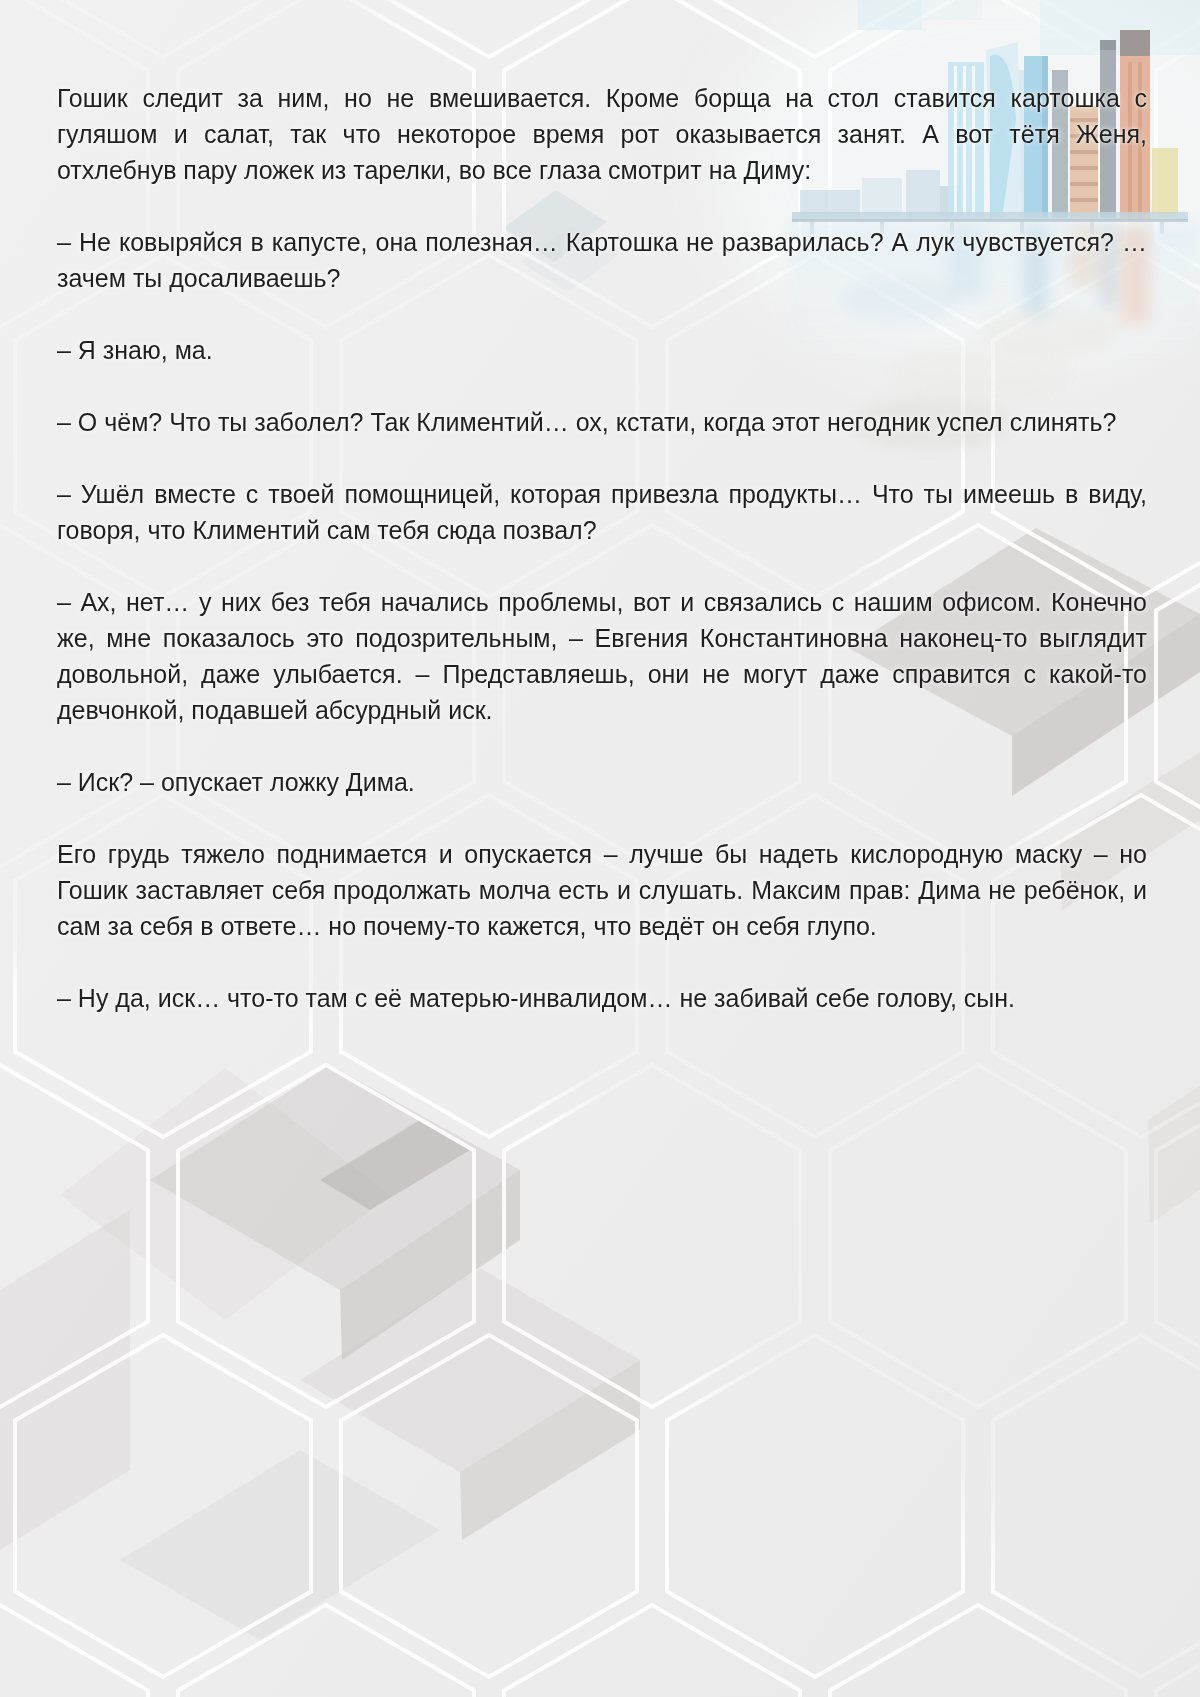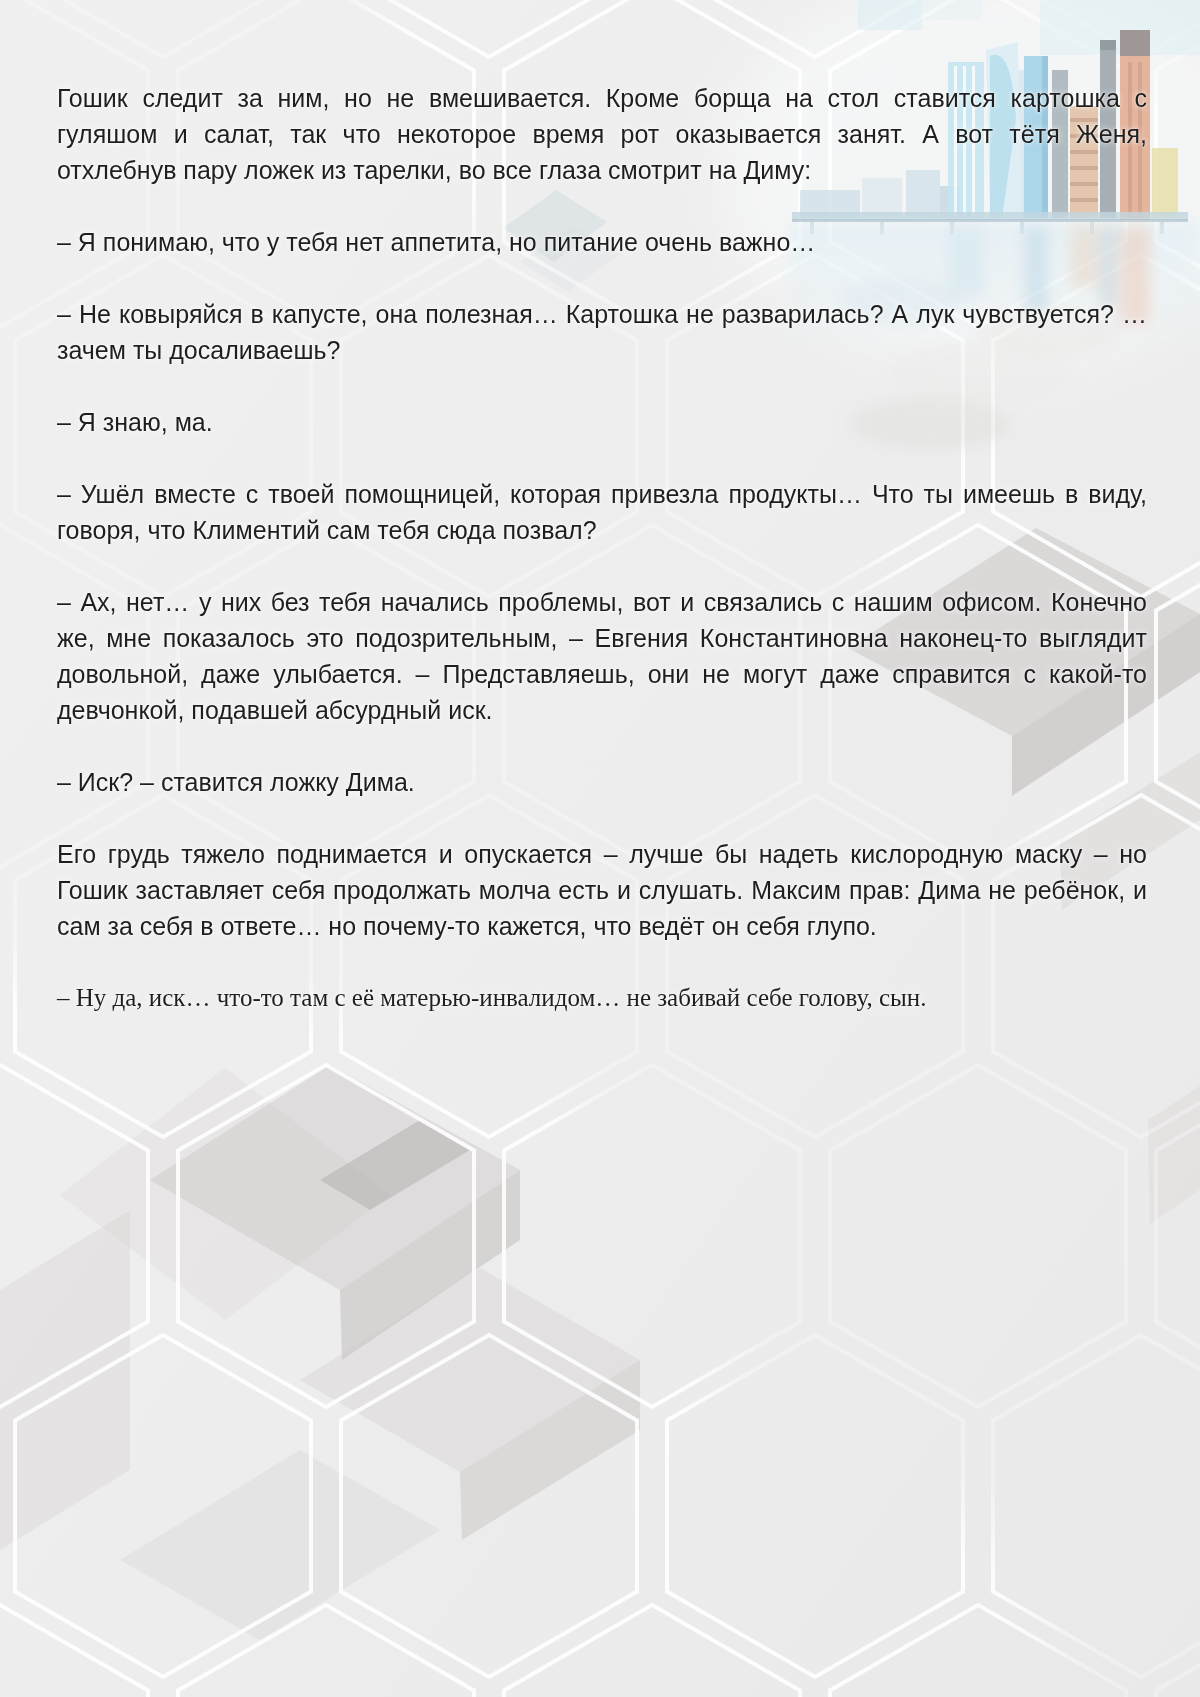--- a/index.html
+++ b/index.html
@@ -30,21 +30,21 @@
     width: 1090px;
     color: #1f1f1f;
     font-size: 25px;
     line-height: 36px;
     text-align: justify;
     text-shadow: 0 0 6px rgba(255,255,255,0.9), 0 0 2px rgba(255,255,255,0.75);
   }
   .content p {
     margin: 0 0 36px 0;
   }
-  .content p:last-child { margin-bottom: 8px; font-family: Liberation Serif, serif; }
+  .content p:last-child { margin-bottom: 8px; }
 </style>
 </head>
 <body>
 
 <div class="page">
 
   <svg class="bg" viewBox="0 0 1200 1697" xmlns="http://www.w3.org/2000/svg">
     <defs>
       <filter id="soft" x="-60%" y="-60%" width="220%" height="220%">
         <feGaussianBlur stdDeviation="28"></feGaussianBlur>
@@ -174,22 +174,22 @@
       </g>
       <ellipse cx="900" cy="300" rx="60" ry="24" fill="#d4e6ee" opacity="0.35"></ellipse>
       <ellipse cx="1050" cy="330" rx="70" ry="26" fill="#e3e0da" opacity="0.3"></ellipse>
       <ellipse cx="980" cy="372" rx="90" ry="30" fill="#e8e8e6" opacity="0.35"></ellipse>
       <ellipse cx="930" cy="424" rx="80" ry="26" fill="#dcdcda" opacity="0.4"></ellipse>
     </g>
   </svg>
 
   <main class="content">
     <p>Гошик следит за ним, но не вмешивается. Кроме борща на стол ставится картошка с гуляшом и салат, так что некоторое время рот оказывается занят. А вот тётя Женя, отхлебнув пару ложек из тарелки, во все глаза смотрит на Диму:</p>
-    <p>– Я понимаю, что у тебя нет аппетита, но питание очень важно…</p>
     <p>– Не ковыряйся в капусте, она полезная… Картошка не разварилась? А лук чувствуется? …зачем ты досаливаешь?</p>
     <p>– Я знаю, ма.</p>
+    <p>– О чём? Что ты заболел? Так Климентий… ох, кстати, когда этот негодник успел слинять?</p>
     <p>– Ушёл вместе с твоей помощницей, которая привезла продукты… Что ты имеешь в виду, говоря, что Климентий сам тебя сюда позвал?</p>
     <p>– Ах, нет… у них без тебя начались проблемы, вот и связались с нашим офисом. Конечно же, мне показалось это подозрительным, – Евгения Константиновна наконец-то выглядит довольной, даже улыбается. – Представляешь, они не могут даже справится с какой-то девчонкой, подавшей абсурдный иск.</p>
-    <p>– Иск? – ставится ложку Дима.</p>
+    <p>– Иск? – опускает ложку Дима.</p>
     <p>Его грудь тяжело поднимается и опускается – лучше бы надеть кислородную маску – но Гошик заставляет себя продолжать молча есть и слушать. Максим прав: Дима не ребёнок, и сам за себя в ответе… но почему-то кажется, что ведёт он себя глупо.</p>
     <p>– Ну да, иск… что-то там с её матерью-инвалидом… не забивай себе голову, сын.</p>
   </main>
 </div>
 
 </body></html>

